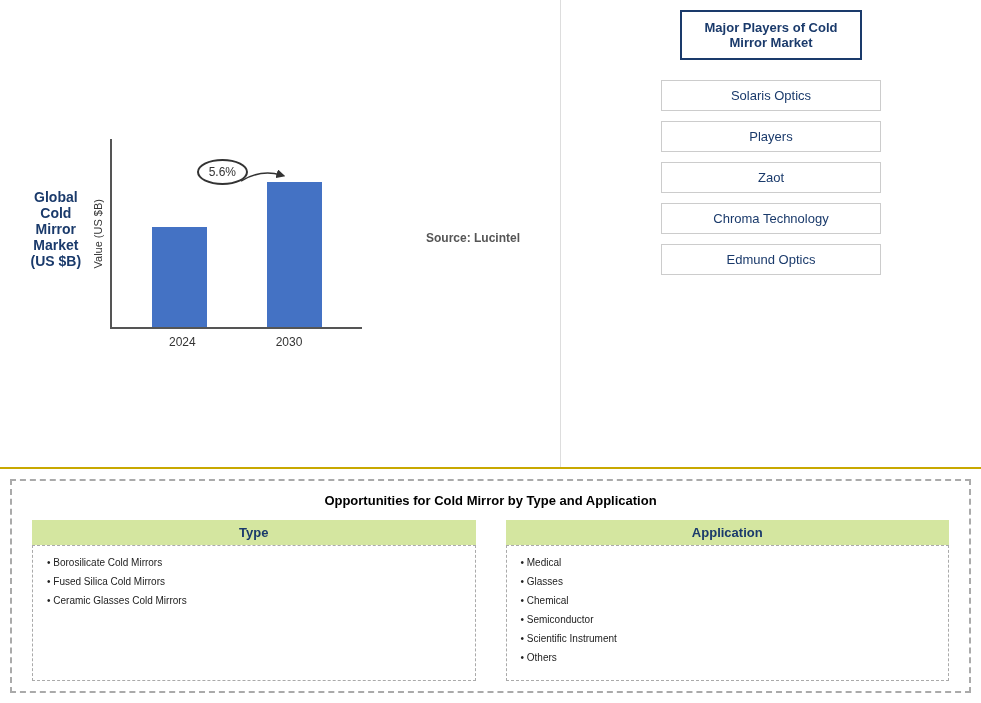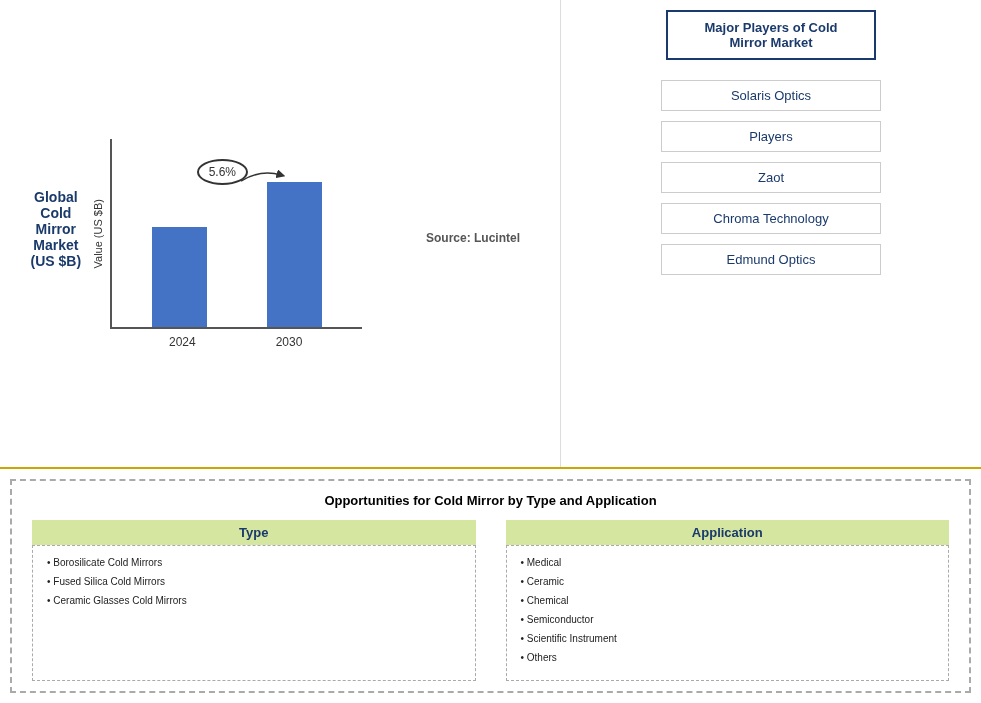--- a/index.html
+++ b/index.html
@@ -135,21 +135,21 @@
       border-left: 1px solid #ddd;
     }
 
     .players-title {
       border: 2px solid #1a3a6b;
       padding: 8px 20px;
       font-size: 13px;
       font-weight: bold;
       color: #1a3a6b;
       text-align: center;
-      width: 210px;
+      width: 182px;
       margin-bottom: 10px;
     }
 
     .player-item {
       border: 1px solid #ccc;
       padding: 7px 15px;
       font-size: 13px;
       color: #1a3a6b;
       text-align: center;
       width: 220px;
@@ -274,21 +274,21 @@
         <div class="category-list-item">Borosilicate Cold Mirrors</div>
         <div class="category-list-item">Fused Silica Cold Mirrors</div>
         <div class="category-list-item">Ceramic Glasses Cold Mirrors</div>
       </div>
     </div>
 
     <div class="category-block">
       <div class="category-header">Application</div>
       <div class="category-list">
         <div class="category-list-item">Medical</div>
-        <div class="category-list-item">Ceramic</div>
+        <div class="category-list-item">Glasses</div>
         <div class="category-list-item">Chemical</div>
         <div class="category-list-item">Semiconductor</div>
         <div class="category-list-item">Scientific Instrument</div>
         <div class="category-list-item">Others</div>
       </div>
     </div>
 
   </div>
 </div>
 

